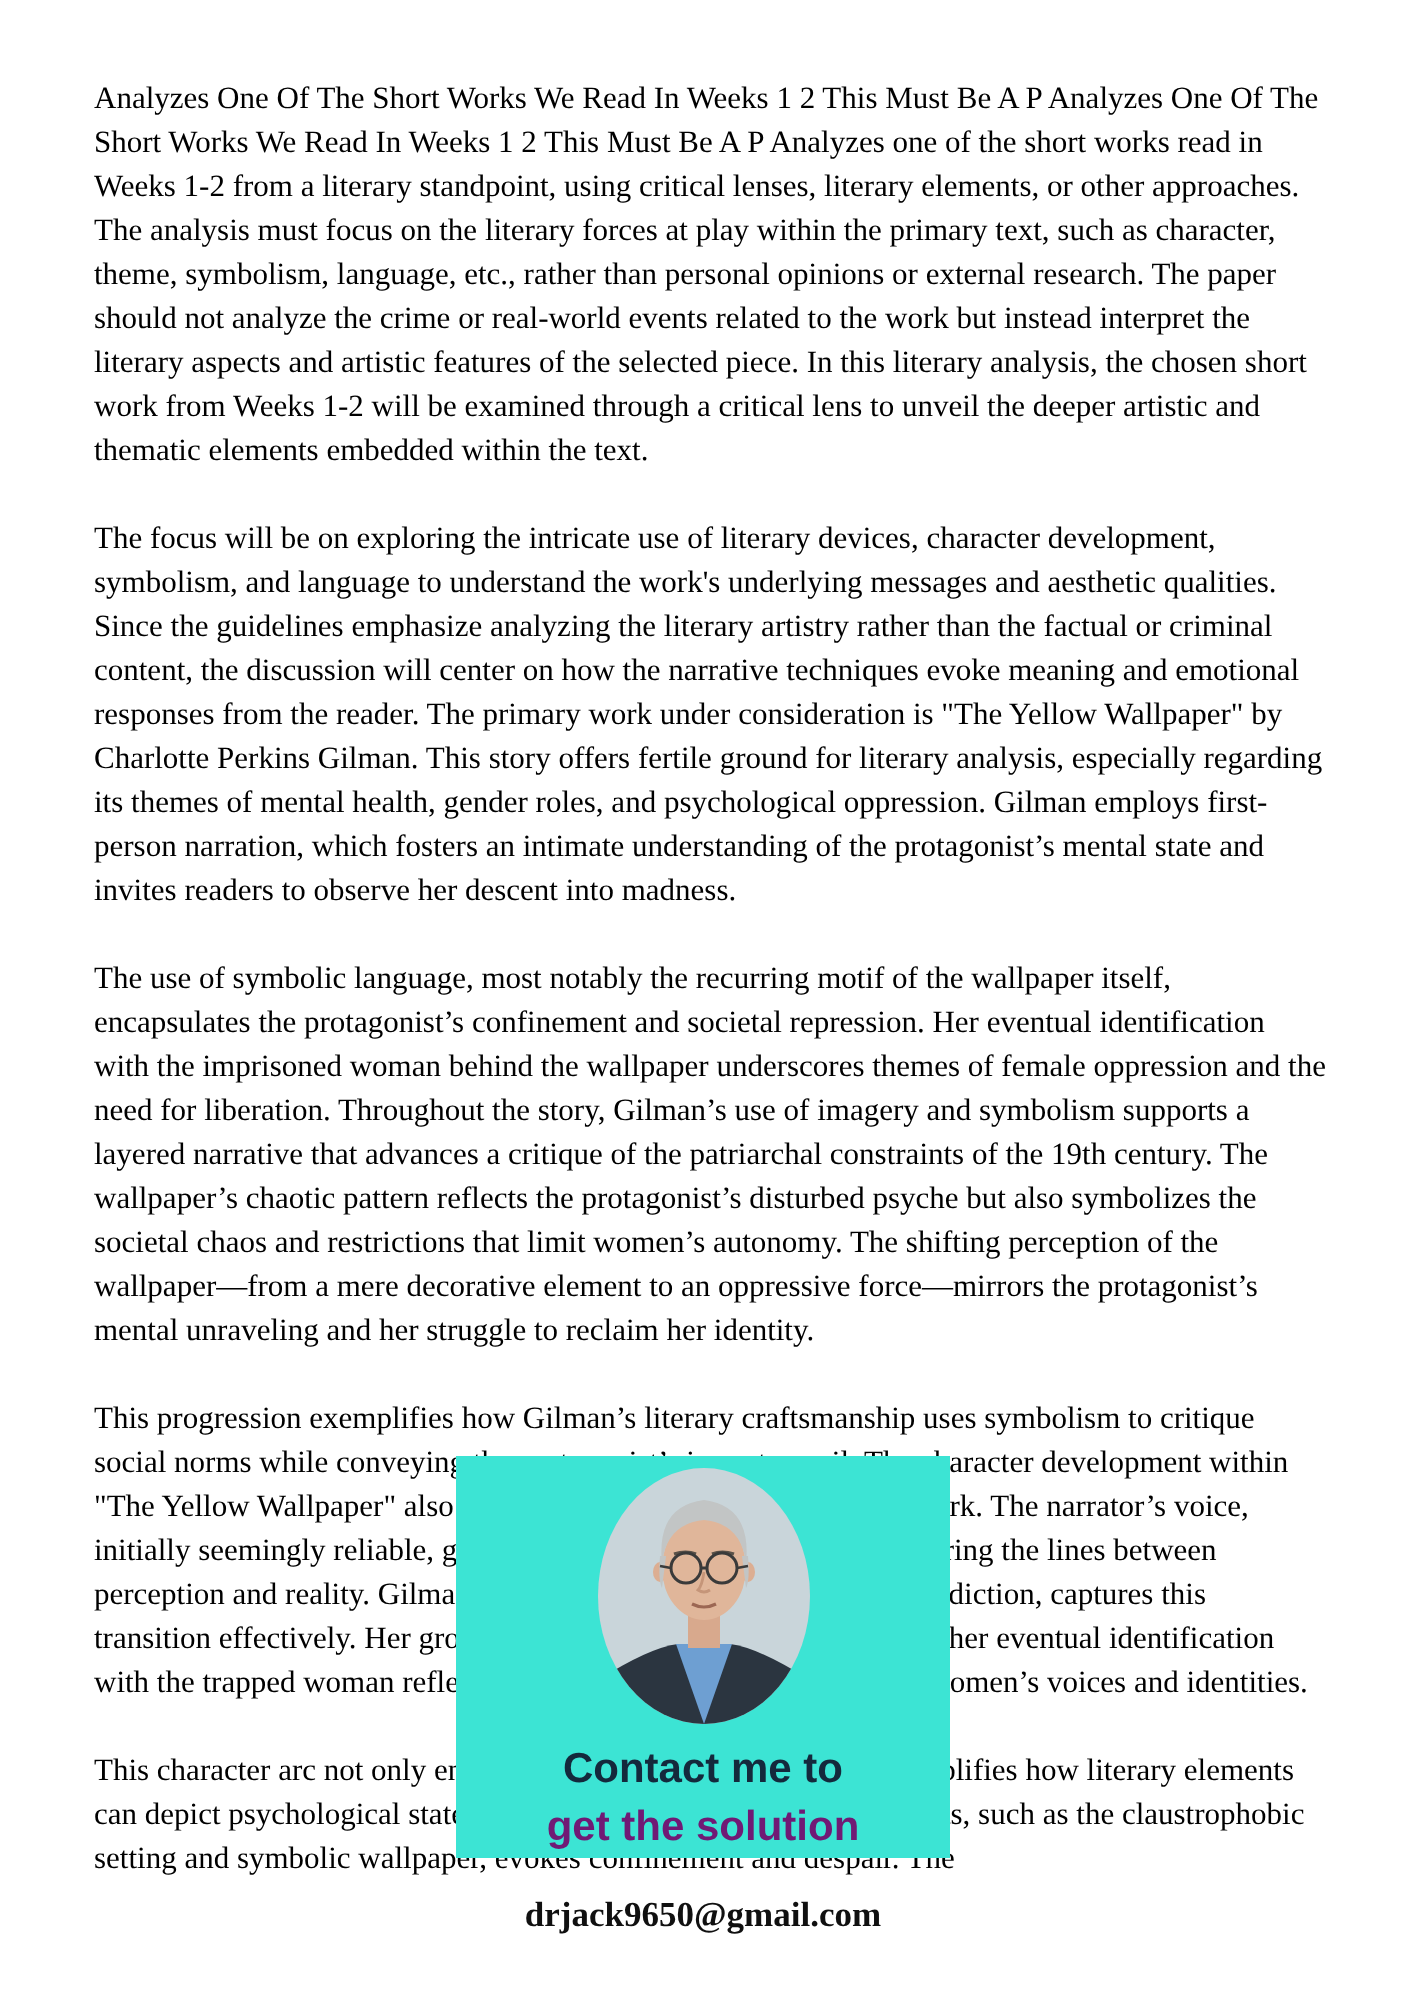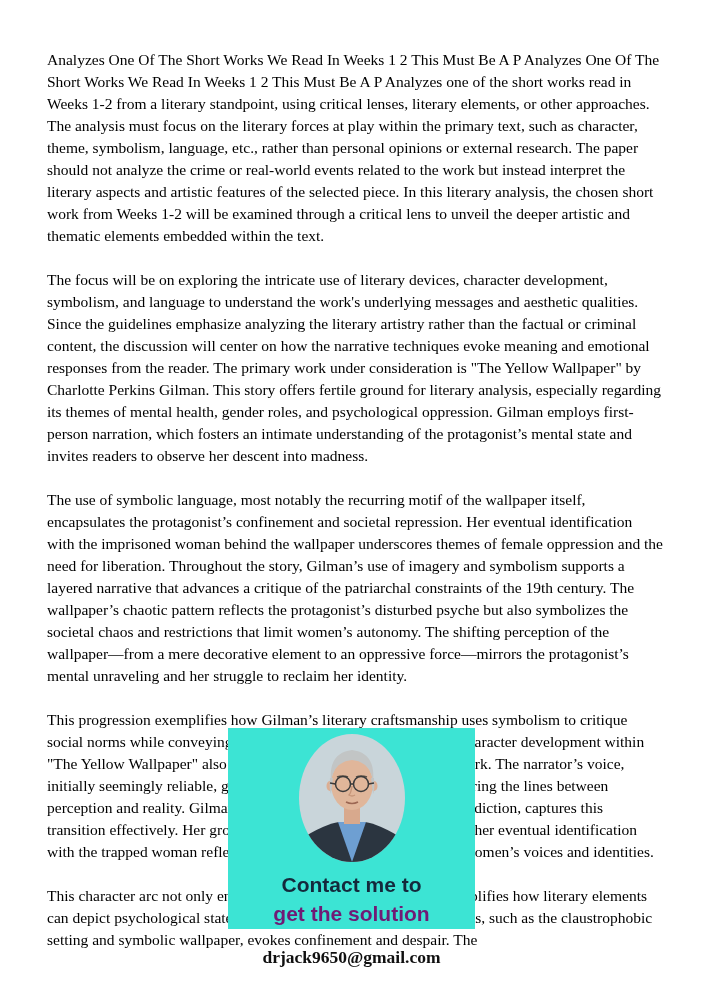--- a/index.html
+++ b/index.html
@@ -12,21 +12,21 @@
   }
   .doc {
     position: absolute;
     top: 35px; left: 47px;
     width: 616px;
     font-size: 15.5px;
     line-height: 22px;
     color: #000000;
     text-align: left;
   }
-  .doc p { margin: 14px 0 22px 0; }
+  .doc p { margin: 4px 0 22px 0; }
   .overlay {
     position: absolute;
     left: 228px; top: 728px;
     width: 247px; height: 201px;
     background: #3ce4d4;
     text-align: center;
   }
   .photo {
     width: 106px; height: 128px;
     margin: 6px auto 0 auto;

